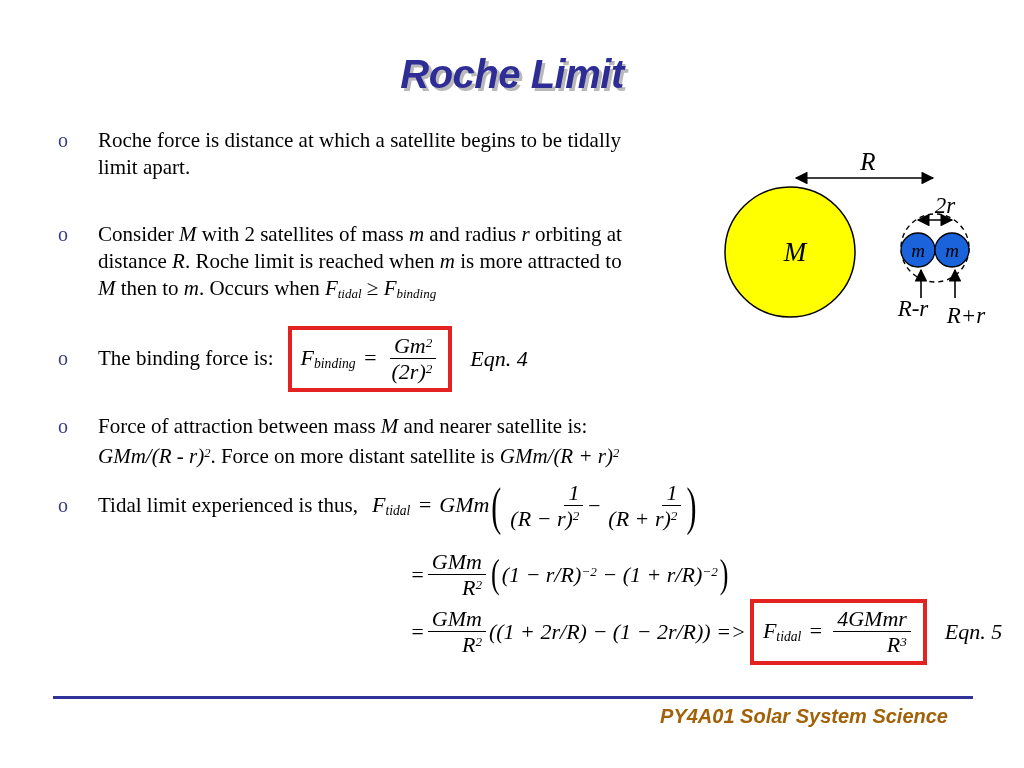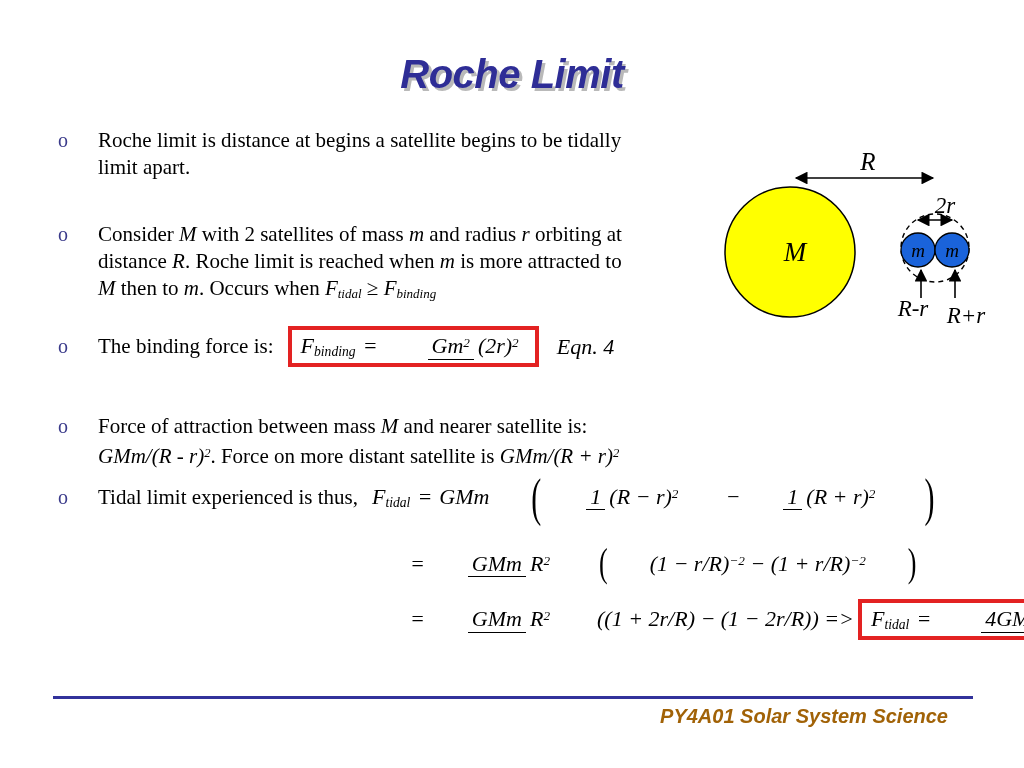--- a/index.html
+++ b/index.html
@@ -16,23 +16,23 @@
   .bullet{position:absolute;display:flex;align-items:flex-start;}
   .marker{flex:0 0 40px;font-size:20px;line-height:27px;color:#3a3a8a;}
   .btext{font-size:21px;line-height:27px;white-space:nowrap;}
   .it{font-style:italic;}
   .sb{font-size:0.62em;font-style:italic;vertical-align:-0.22em;}
   .sp{font-size:0.6em;font-style:italic;vertical-align:0.45em;}
 
   
   .eqline{position:absolute;display:flex;align-items:center;}
   .lead{font-size:21px;margin-right:14px;white-space:nowrap;}
-  .eq{font-style:italic;font-size:22px;white-space:nowrap;display:flex;align-items:center;gap:40px;}
+  .eq{font-style:italic;font-size:22px;white-space:nowrap;display:flex;align-items:center;}
   .eq .rel{margin:0 7px;}
-  .frac{display:inline-flex;flex-direction:row;align-items:flex-start;line-height:1.15;margin:0 3px;}
+  .frac{display:inline-flex;flex-direction:column;align-items:flex-end;line-height:1.15;margin:0 3px;}
   .frac .num{border-bottom:1.6px solid #000;padding:0 4px;}
   .frac .den{padding:0 4px;}
   .bp{display:inline-block;font-style:normal;font-size:30px;transform:scaleY(1.75);margin:0 2px;}
   .tp{display:inline-block;font-style:normal;font-size:26px;transform:scaleY(1.5);margin:0 2px;}
   .redbox{display:inline-flex;align-items:center;border:4px solid #e32222;padding:3px 9px;background:#fff;}
   .eqlabel{font-style:italic;font-size:22px;margin-left:18px;white-space:nowrap;}
 
   
   .diagram{position:absolute;left:690px;top:140px;width:334px;height:205px;}
   .dlab{font-family:"Liberation Serif","DejaVu Serif",serif;font-style:italic;fill:#000;}
@@ -45,21 +45,21 @@
 </style>
 </head>
 <body>
 
 <div class="slide">
 
   <div class="title">Roche Limit</div>
 
   <div class="bullet" style="top:127px;left:58px;">
     <span class="marker">o</span>
-    <span class="btext"><span>Roche limit is distance at begins a satellite begins to be tidally</span><br><span>limit apart.</span></span>
+    <span class="btext"><span>Roche force is distance at which a satellite begins to be tidally</span><br><span>limit apart.</span></span>
   </div>
 
   <div class="bullet" style="top:221px;left:58px;">
     <span class="marker">o</span>
     <span class="btext"><span>Consider </span><span class="it">M</span><span> with 2 satellites of mass </span><span class="it">m</span><span> and radius </span><span class="it">r</span><span> orbiting at</span><br><span>distance </span><span class="it">R</span><span>. Roche limit is reached when </span><span class="it">m</span><span> is more attracted to</span><br><span class="it">M</span><span> then to </span><span class="it">m</span><span>. Occurs when </span><span class="it">F</span><span class="sb">tidal</span><span> ≥ </span><span class="it">F</span><span class="sb">binding</span></span>
   </div>
 
   <div class="eqline" style="top:326px;left:58px;">
     <span class="marker">o</span>
     <span class="lead">The binding force is:</span>

